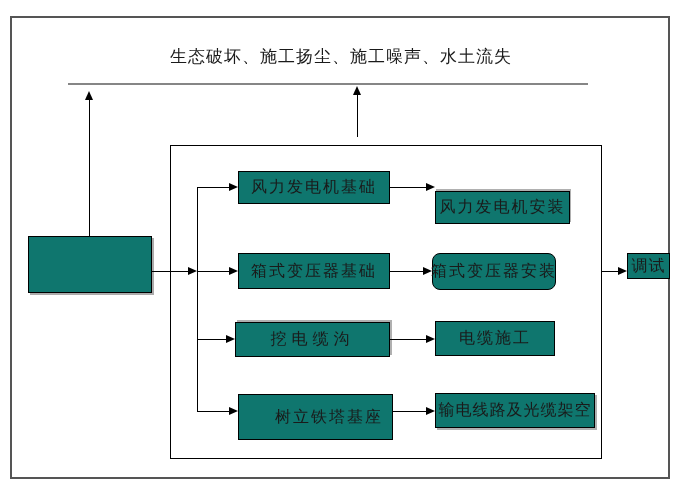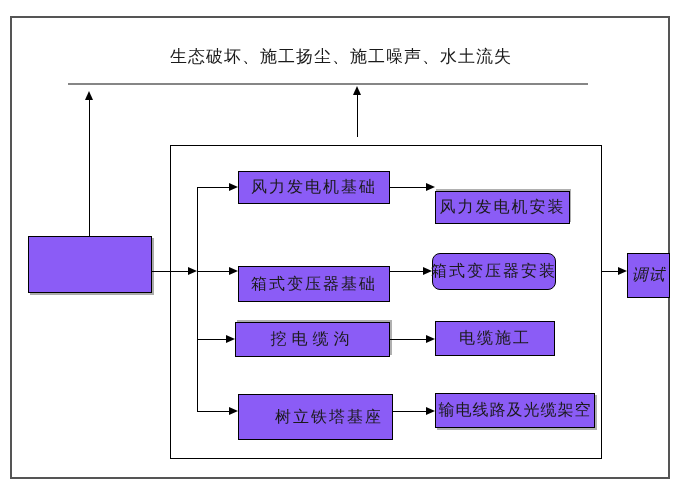--- a/index.html
+++ b/index.html
@@ -13,34 +13,34 @@
   
   .impact-label{left:170px;top:45px;width:440px;text-align:left;font-size:17px;letter-spacing:1px;white-space:nowrap;}
   .impact-line{left:68px;top:83px;width:520px;height:2px;background:#868686;}
   
   .hline{height:1px;background:#000000;}
   .vline{width:1px;background:#000000;}
   
   .ah-right{width:0;height:0;border-top:4px solid transparent;border-bottom:4px solid transparent;border-left:9px solid #000000;}
   .ah-up{width:0;height:0;border-left:4px solid transparent;border-right:4px solid transparent;border-bottom:9px solid #000000;}
   
-  .box{border:1px solid #000000;box-sizing:border-box;background:#8b5cf6;
+  .box{border:1px solid #000000;box-sizing:border-box;background:#0f766e;
        display:flex;align-items:center;justify-content:center;
        font-size:16px;letter-spacing:2px;white-space:nowrap;text-align:center;}
   .group{left:170px;top:145px;width:432px;height:314px;border:1px solid #000000;box-sizing:border-box;background:#ffffff;}
   .source-box{left:28px;top:236px;width:124px;height:57px;flex-direction:column;font-size:15px;letter-spacing:1px;line-height:24px;box-shadow:2px 2px 0 #ababab;}
   .b-r1c1{left:238px;top:171px;width:152px;height:33px;}
   .b-r1c2{left:435px;top:171px;width:135px;height:33px;box-shadow:1px -2px 0 #b0b0b0;margin-top:20px;}
-  .b-r2c1{left:238px;top:253px;width:152px;height:36px;margin-top:13px;}
+  .b-r2c1{left:238px;top:253px;width:152px;height:36px;}
   .b-r2c2{left:432px;top:253px;width:124px;height:37px;border-radius:8px;}
   .b-r3c1{left:235px;top:322px;width:155px;height:35px;letter-spacing:5px;box-shadow:2px -2px 0 #b0b0b0;}
   .b-r3c2{left:435px;top:321px;width:120px;height:35px;}
   .b-r4c1{left:238px;top:394px;width:155px;height:46px;padding-left:27px;}
   .b-r4c2{left:435px;top:393px;width:160px;height:35px;letter-spacing:1px;box-shadow:2px 2px 0 #b0b0b0;}
-  .final-box{left:627px;top:253px;width:43px;height:45px;letter-spacing:1px;font-style:italic;}
+  .final-box{left:627px;top:253px;width:43px;height:26px;letter-spacing:1px;}
 </style>
 </head>
 <body>
 
 <div class="abs frame"></div>
 
 <div class="abs impact-label">生态破坏、施工扬尘、施工噪声、水土流失</div>
 <div class="abs impact-line"></div>
 
 <div class="abs ah-up" style="left:85px;top:91px;"></div>

